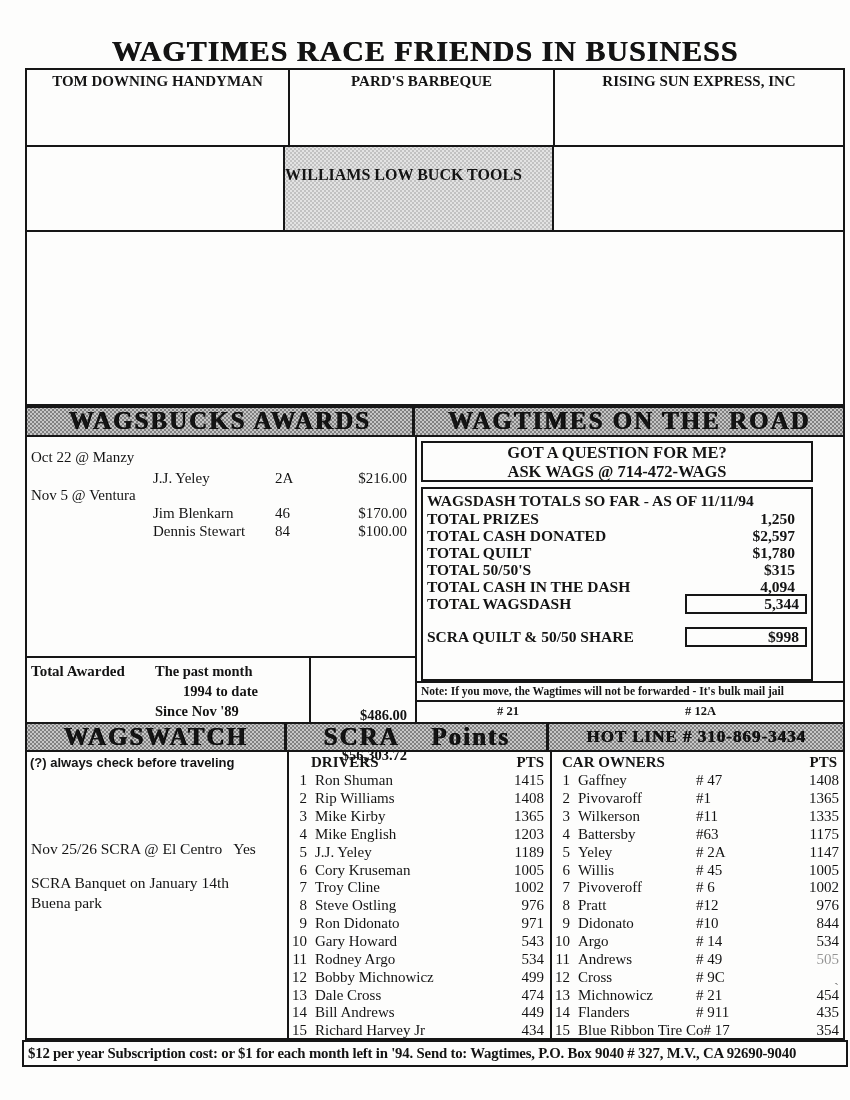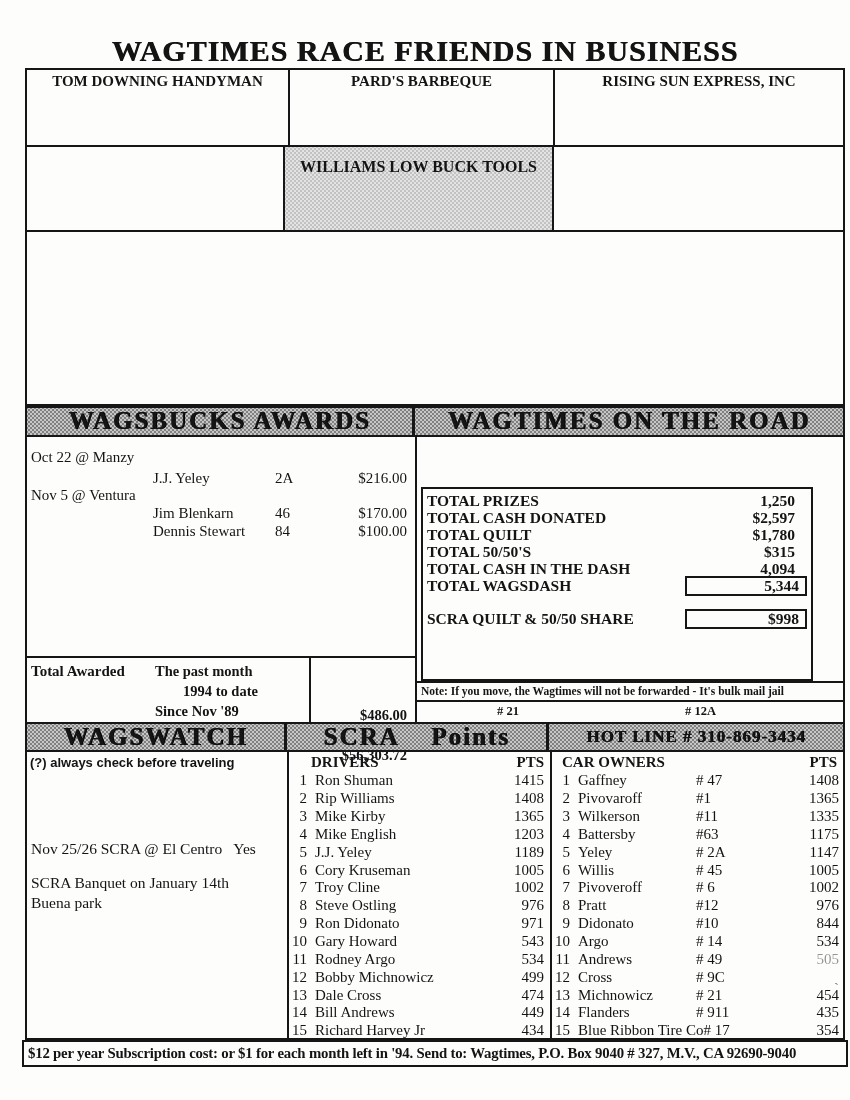--- a/index.html
+++ b/index.html
@@ -28,21 +28,21 @@
   .card.c1{width:263px;border-right:2px solid #161616;}
   .card.c2{width:265px;border-right:2px solid #161616;}
   .card.c3{flex:1;}
   .ctitle{font-size:15px;font-weight:800;line-height:18px;}
   .cline{font-size:11.5px;font-weight:700;line-height:13.8px;}
   .wtitle{font-size:16px;font-weight:800;line-height:20px;}
   .wline{font-size:12px;font-weight:700;line-height:14.5px;}
   .officers{width:258px;border-right:2px solid #161616;box-sizing:border-box;
             font-family:"Liberation Sans",sans-serif;font-size:13.5px;font-weight:700;
             line-height:16.4px;padding:2px 0 0 4px;}
-  .wbox{width:269px;border-right:2px solid #161616;box-sizing:border-box;text-align:center;padding-top:10px;}
+  .wbox{width:269px;border-right:2px solid #161616;box-sizing:border-box;padding-top:18px;}
   .emptybox{flex:1;}
 
   
   .article{top:232px;left:25px;width:820px;height:174px;box-sizing:border-box;
            border-left:2px solid #161616;border-right:2px solid #161616;border-bottom:2px solid #161616;
            font-family:"Liberation Sans",sans-serif;font-size:14.2px;font-weight:700;
            line-height:17.4px;padding:1px 5px;color:#1a1a1a;}
 
   
   .bar{left:25px;width:820px;box-sizing:border-box;border:2px solid #161616;display:flex;}
@@ -226,21 +226,26 @@
       <div class="tp-lab">Total Awarded</div>
       <div class="tp-period" style="top:5px;">The past month</div>
       <div class="tp-amt" style="top:5px;">$486.00</div>
       <div class="tp-period" style="top:25px;margin-left:28px;">1994 to date</div>
       <div class="tp-amt" style="top:25px;">$5,324.29</div>
       <div class="tp-period" style="top:45px;">Since Nov '89</div>
       <div class="tp-amt" style="top:45px;">$56,303.72</div>
     </div>
 
     <div class="road-pane">
+      <div class="qbox">
+        <div class="qline">GOT A QUESTION FOR ME?</div>
+        <div class="qline">ASK WAGS @ 714-472-WAGS</div>
+      </div>
       <div class="dashbox">
+        <div class="dash-title">WAGSDASH TOTALS SO FAR - AS OF 11/11/94</div>
         <div>
 
         <div class="trow">
               <span class="tlab">TOTAL PRIZES</span>
               <span class="tval">1,250</span>
             </div>
             <div class="trow">
               <span class="tlab">TOTAL CASH DONATED</span>
               <span class="tval">$2,597</span>
             </div>

